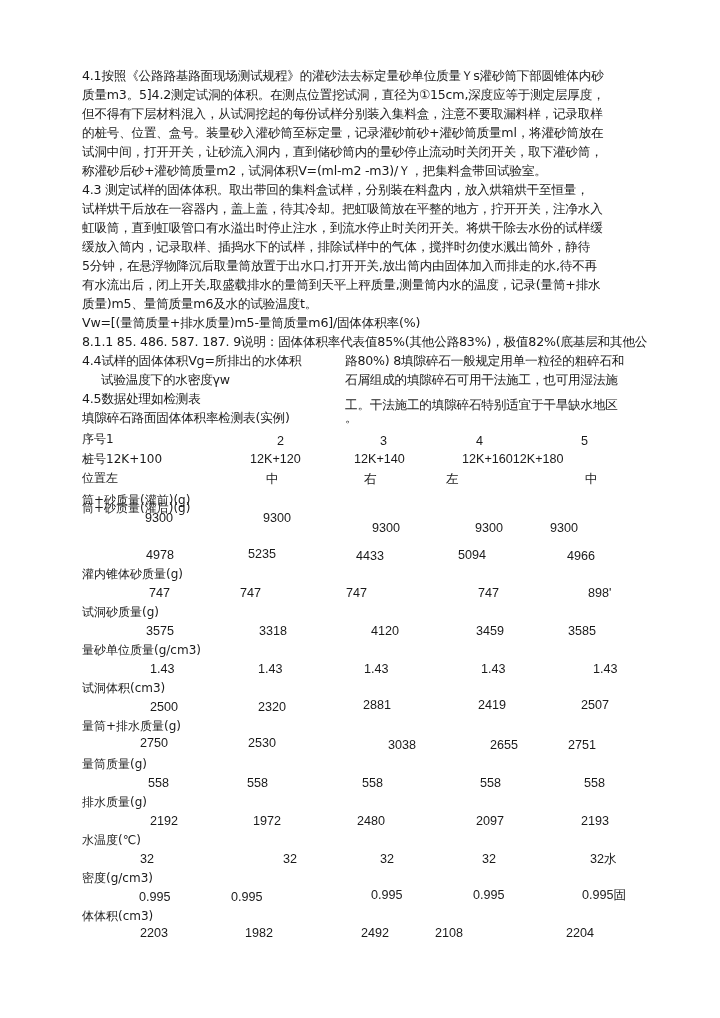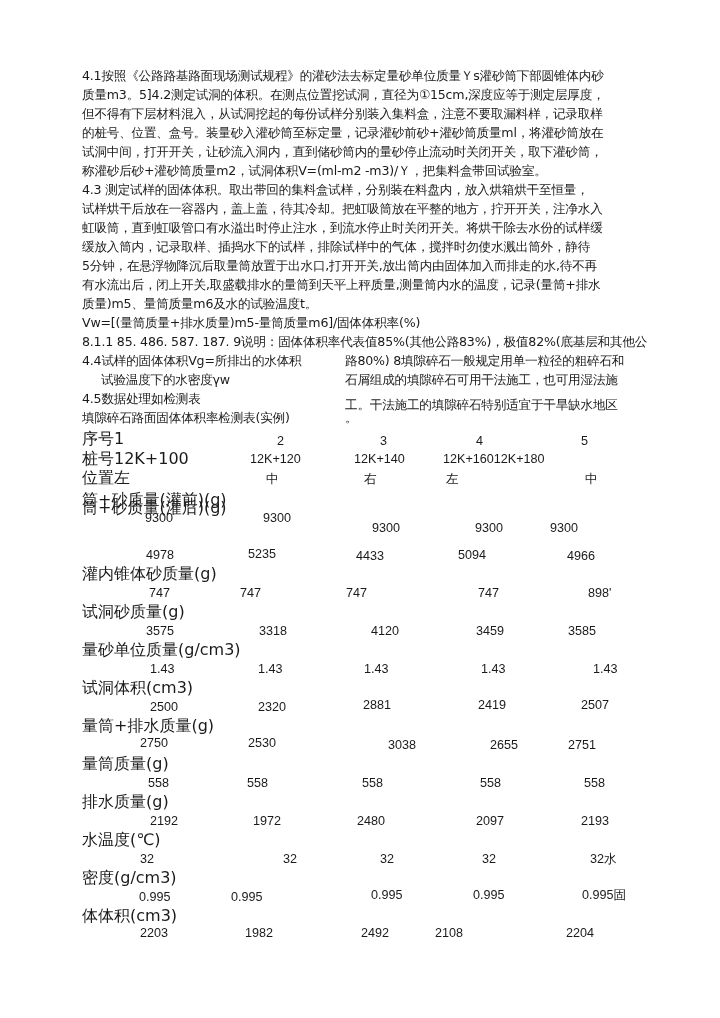--- a/index.html
+++ b/index.html
@@ -32,21 +32,21 @@
     .cell {
       position: absolute;
       font-size: 12.6px;
       line-height: 16px;
       white-space: nowrap;
       font-family: "Liberation Sans", "DejaVu Sans", sans-serif;
     }
     .label {
       position: absolute;
       left: 82px;
-      font-size: 16px;
+      font-size: 12px;
       line-height: 16px;
       white-space: nowrap;
     }
   </style>
 </head>
 <body>
 
 <div class="page">
 
   <div>
@@ -84,21 +84,21 @@
 
     <div class="label" style="top:431px;">序号1</div>
     <div class="cell" style="left:277px; top:433px;">2</div>
     <div class="cell" style="left:380px; top:433px;">3</div>
     <div class="cell" style="left:476px; top:433px;">4</div>
     <div class="cell" style="left:581px; top:433px;">5</div>
 
     <div class="label" style="top:451px;">桩号12K+100</div>
     <div class="cell" style="left:250px; top:451px;">12K+120</div>
     <div class="cell" style="left:354px; top:451px;">12K+140</div>
-    <div class="cell" style="left:443px; top:451px;">12K+16012K+180</div>
+    <div class="cell" style="left:462px; top:451px;">12K+16012K+180</div>
 
     <div class="label" style="top:470px;">位置左</div>
     <div class="cell" style="left:266px; top:471px;">中</div>
     <div class="cell" style="left:364px; top:471px;">右</div>
     <div class="cell" style="left:446px; top:471px;">左</div>
     <div class="cell" style="left:585px; top:471px;">中</div>
 
     <div class="label" style="top:492px;">筒+砂质量(灌前)(g)</div>
     <div class="cell" style="left:145px; top:510px;">9300</div>
     <div class="cell" style="left:263px; top:510px;">9300</div>

